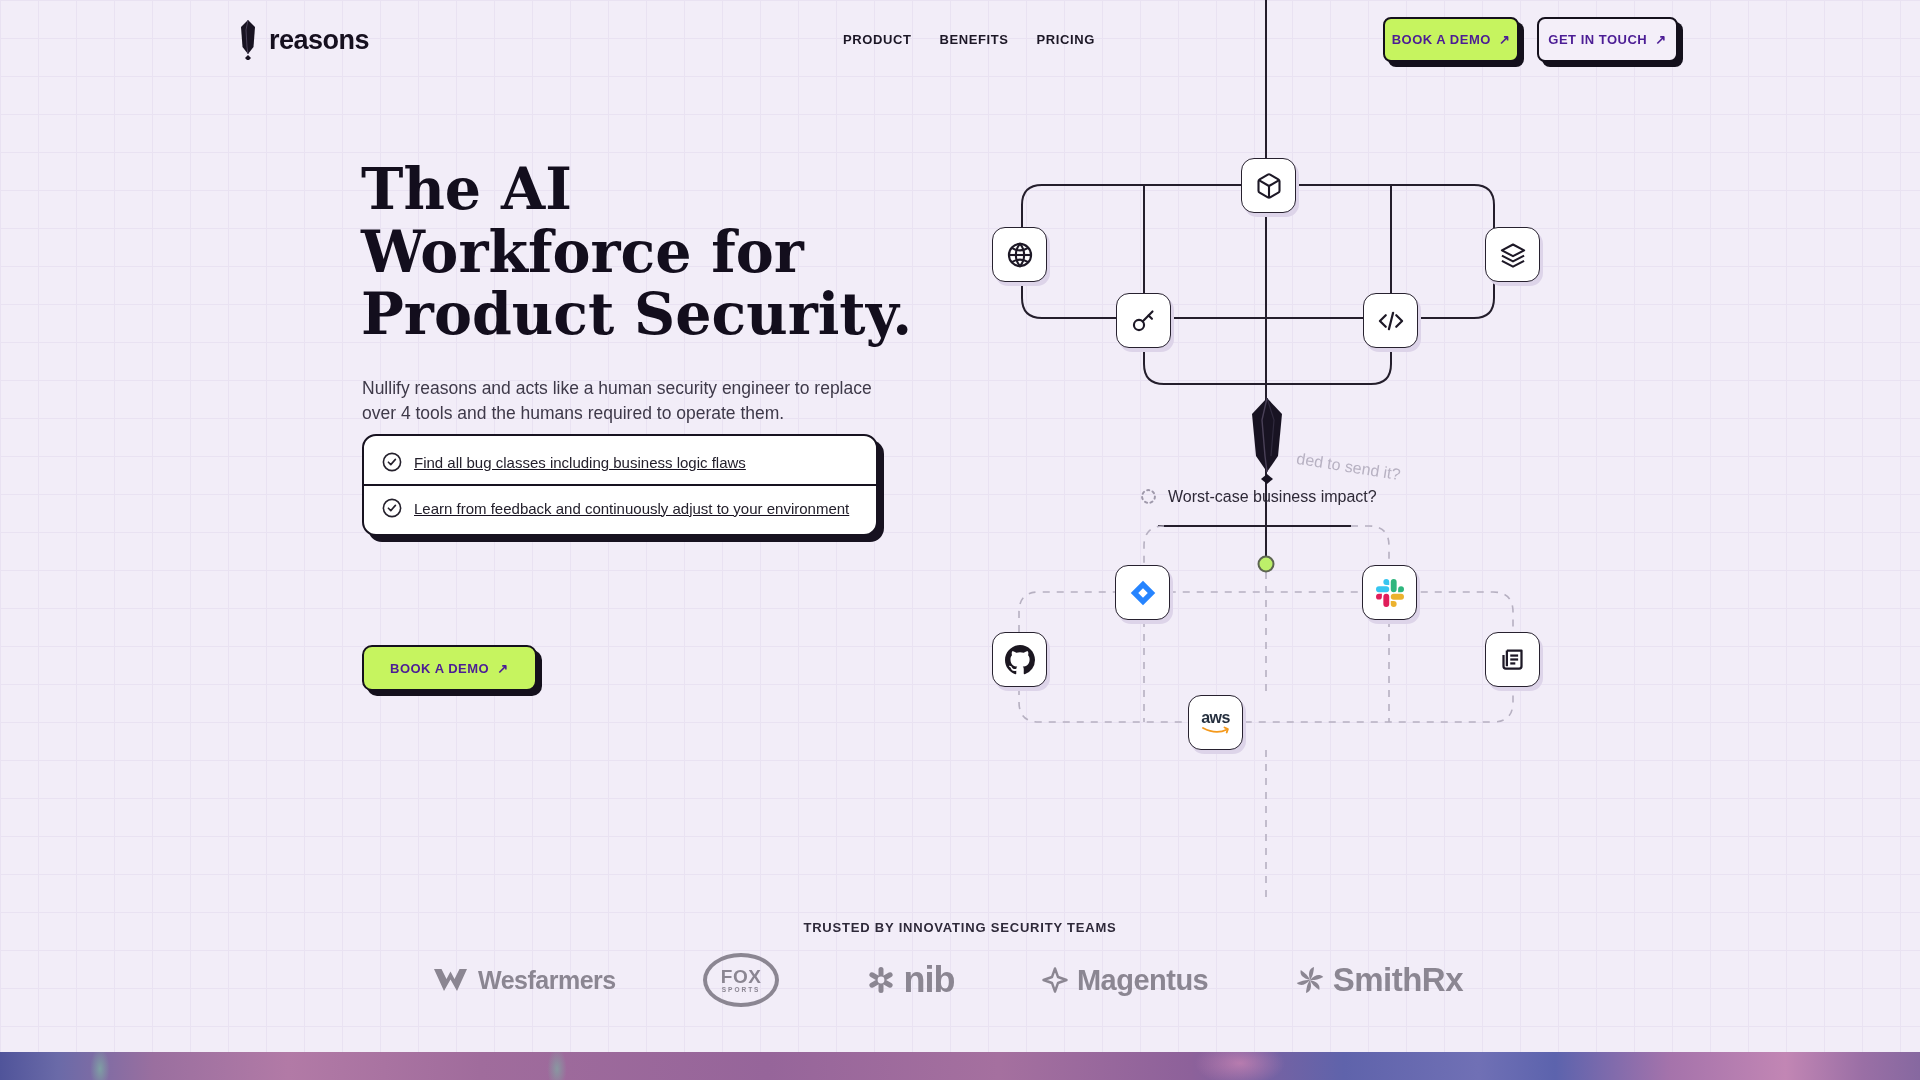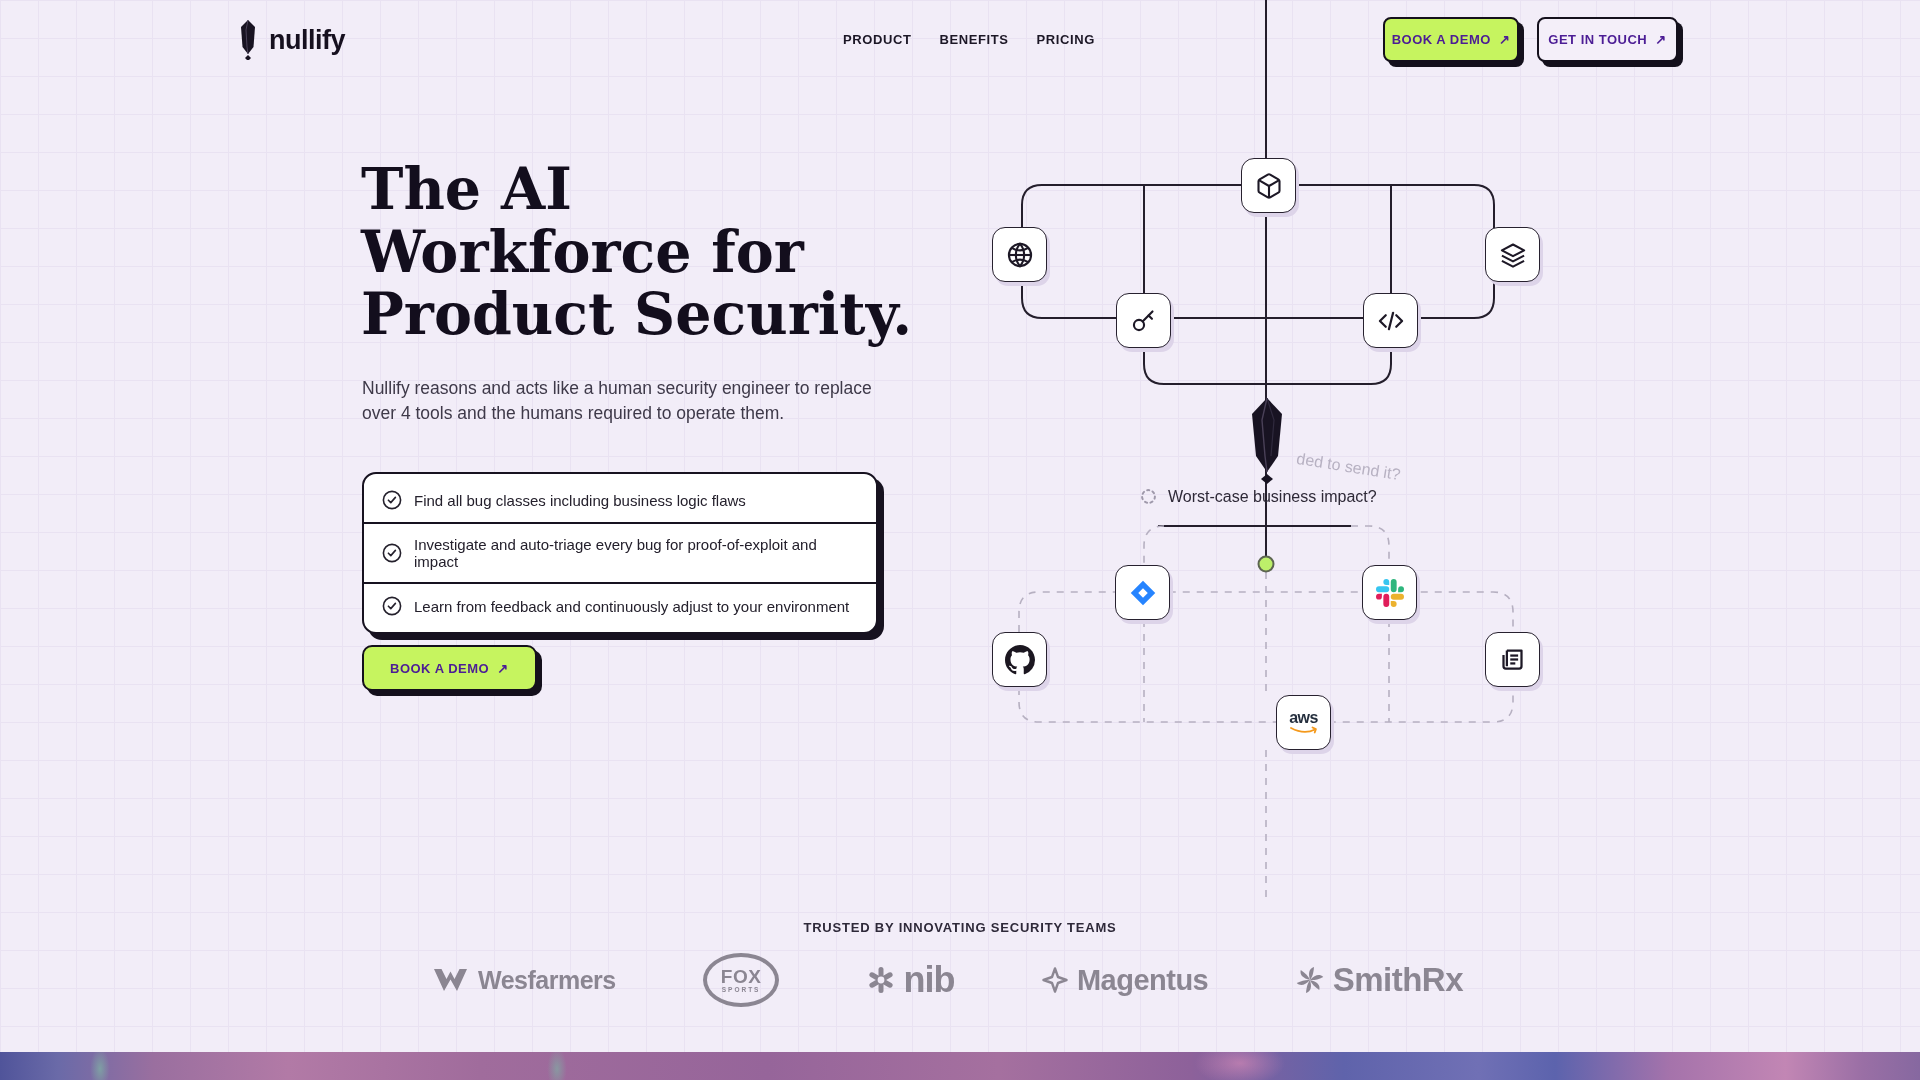--- a/index.html
+++ b/index.html
@@ -25,23 +25,23 @@
   .btn-lime   { background:#c6f45f; box-shadow:5px 5px 0 #14101c; }
   .btn-ghost  { background:#f4eff9; box-shadow:5px 5px 0 #14101c; }
   #nav-book   { position:absolute; left:1383px; top:17px; width:136px; height:45px; }
   #nav-touch  { position:absolute; left:1537px; top:17px; width:141px; height:45px; }
   
   .hero-title { position:absolute; left:361px; top:158px; width:620px;
     font-family:"DejaVu Serif","Liberation Serif",serif; font-weight:600;
     font-size:57px; line-height:1.1; color:#130e1d; }
   .hero-sub { position:absolute; left:362px; top:376px; width:545px;
     font-size:17.5px; line-height:1.42; color:#3e3949; }
-  .check-card { position:absolute; left:362px; top:472px; width:516px;
+  .check-card { position:absolute; left:362px; top:434px; width:516px;
     background:#ffffff; border:2px solid #171220; border-radius:14px;
-    box-shadow:6px 6px 0 #171220; padding:4px 0; }
+    box-shadow:6px 6px 0 #171220; padding:4px 0;text-decoration:underline; }
   .check-row { display:flex; align-items:center; gap:12px; padding:12px 18px; }
   .check-row + .check-row { border-top:2px solid #171220; }
   .check-row span { font-size:15px; color:#24202c; }
   .check-ico { flex:0 0 auto; display:flex; }
   #hero-cta { position:absolute; left:362px; top:645px; height:46px; padding:0 26px; border-radius:10px; }
   
   #wires { position:absolute; left:0; top:0; width:1920px; height:1080px; pointer-events:none; }
   .node { position:absolute; width:55px; height:55px; background:#ffffff;
     border:1.6px solid #27212f; border-radius:13px;
     box-shadow:3px 4px 0 #ddd4e9; display:flex; align-items:center; justify-content:center; }
@@ -103,21 +103,21 @@
     </g>
     <circle cx="1266" cy="564" r="7.5" fill="#bdf06a" stroke="#5d6551" stroke-width="2"></circle>
   </svg>
 
   <div class="nav-logo">
     <svg width="24" height="40" viewBox="0 0 24 40">
       <polygon points="12,0 19,7 17.5,27 12,34 6.5,27 5,7" fill="#181322"></polygon>
       <polyline points="12,0 10,10 11,27 12,34" stroke="#4a4158" stroke-width="1" fill="none"></polyline>
       <polygon points="12,35 15,38 12,41 9,38" fill="#181322"></polygon>
     </svg>
-    <span class="wordmark">nullify</span>
+    <span class="wordmark">reasons</span>
   </div>
 
   <div class="nav-links">
     <span class="nav-link">PRODUCT</span>
     <span class="nav-link">BENEFITS</span>
     <span class="nav-link">PRICING</span>
   </div>
 
   <div id="nav-book" class="btn btn-lime">
     <span>BOOK A DEMO</span>
@@ -135,27 +135,20 @@
   </h1>
   <p class="hero-sub">Nullify reasons and acts like a human security engineer to replace over 4 tools and the humans required to operate them.</p>
 
   <div class="check-card">
     <div class="check-row">
       <svg class="check-ico" width="20" height="20" viewBox="0 0 20 20">
           <circle cx="10" cy="10" r="8.6" fill="none" stroke="#24202c" stroke-width="1.6"></circle>
           <path d="M6.4 10.2l2.4 2.4 4.6-5.2" fill="none" stroke="#24202c" stroke-width="1.6" stroke-linecap="round" stroke-linejoin="round"></path>
         </svg>
       <span>Find all bug classes including business logic flaws</span>
-    </div>
-    <div class="check-row">
-      <svg class="check-ico" width="20" height="20" viewBox="0 0 20 20">
-          <circle cx="10" cy="10" r="8.6" fill="none" stroke="#24202c" stroke-width="1.6"></circle>
-          <path d="M6.4 10.2l2.4 2.4 4.6-5.2" fill="none" stroke="#24202c" stroke-width="1.6" stroke-linecap="round" stroke-linejoin="round"></path>
-        </svg>
-      <span>Investigate and auto-triage every bug for proof-of-exploit and impact</span>
     </div>
     <div class="check-row">
       <svg class="check-ico" width="20" height="20" viewBox="0 0 20 20">
           <circle cx="10" cy="10" r="8.6" fill="none" stroke="#24202c" stroke-width="1.6"></circle>
           <path d="M6.4 10.2l2.4 2.4 4.6-5.2" fill="none" stroke="#24202c" stroke-width="1.6" stroke-linecap="round" stroke-linejoin="round"></path>
         </svg>
       <span>Learn from feedback and continuously adjust to your environment</span>
     </div>
   </div>
 
@@ -237,21 +230,21 @@
   </div>
   <div class="node" style="left:1485px; top:632px;">
     <svg width="27" height="27" viewBox="0 0 24 24" fill="none" stroke="#1d1826" stroke-width="2" stroke-linejoin="round">
         <path d="M7 4h13v14a2 2 0 0 1-2 2H6a2 2 0 0 1-2-2V8"></path>
         <path d="M7 4v14"></path>
         <line x1="10" y1="8.5" x2="17" y2="8.5"></line>
         <line x1="10" y1="12" x2="17" y2="12"></line>
         <line x1="10" y1="15.5" x2="14.5" y2="15.5"></line>
       </svg>
   </div>
-  <div class="node" style="left:1276px; top:695px;">
+  <div class="node" style="left:1188px; top:695px;">
     <div style="display:flex; flex-direction:column; align-items:center;">
       <span class="aws-label">aws</span>
       <svg width="30" height="9" viewBox="0 0 30 9" fill="none">
           <path d="M2 2 Q15 9 26 3.5" stroke="#f4991c" stroke-width="1.8" stroke-linecap="round"></path>
           <path d="M23.5 1.5l3.4 1.6-1.2 3.4" stroke="#f4991c" stroke-width="1.8" fill="none" stroke-linecap="round" stroke-linejoin="round"></path>
         </svg>
     </div>
   </div>
 
   <div class="trusted-heading">TRUSTED BY INNOVATING SECURITY TEAMS</div>

